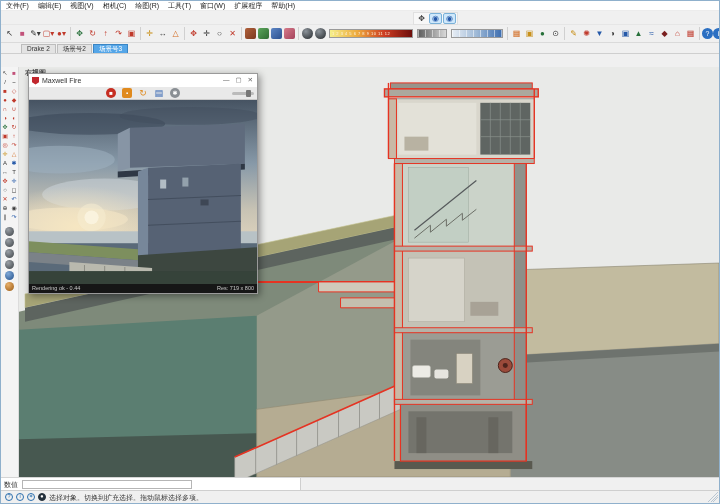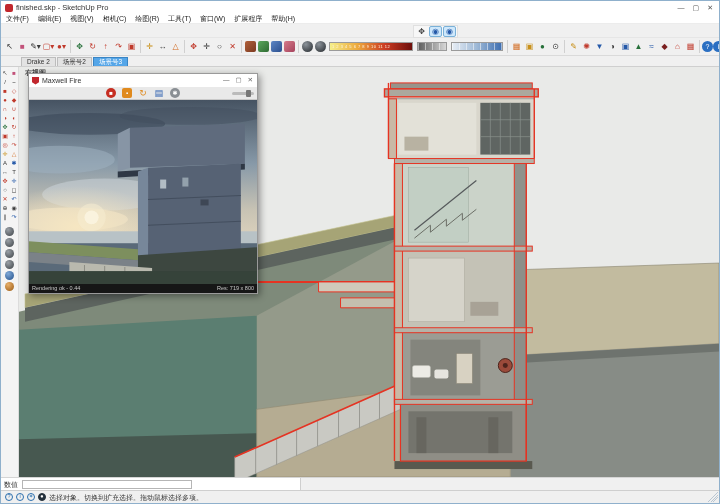--- a/index.html
+++ b/index.html
@@ -78,29 +78,20 @@
   .sb-icon{width:8px;height:8px;border:1px solid #2c6fae;border-radius:50%;color:#2c6fae;font-size:5.5px;display:flex;align-items:center;justify-content:center;flex:0 0 auto;}
   .sb-icon.solid{background:#23303c;border-color:#23303c;color:#fff;}
   .grip{position:absolute;right:1px;bottom:1px;width:10px;height:10px;
         background:linear-gradient(135deg,transparent 50%,#b9c6d2 50%,#b9c6d2 55%,transparent 55%,transparent 62%,#b9c6d2 62%,#b9c6d2 67%,transparent 67%,transparent 74%,#b9c6d2 74%,#b9c6d2 79%,transparent 79%);}
 </style>
 </head>
 <body>
 
 <div class="app">
 
-  <div class="titlebar">
-    <span class="appicon"></span>
-    <span class="title">finished.skp - SketchUp Pro</span>
-    <span class="winctl">
-      <span>—</span>
-      <span>▢</span>
-      <span>✕</span>
-    </span>
-  </div>
 
   <div class="menubar">
       <span class="menu-item">文件(F)</span>
       <span class="menu-item">编辑(E)</span>
       <span class="menu-item">视图(V)</span>
       <span class="menu-item">相机(C)</span>
       <span class="menu-item">绘图(R)</span>
       <span class="menu-item">工具(T)</span>
       <span class="menu-item">窗口(W)</span>
       <span class="menu-item">扩展程序</span>

